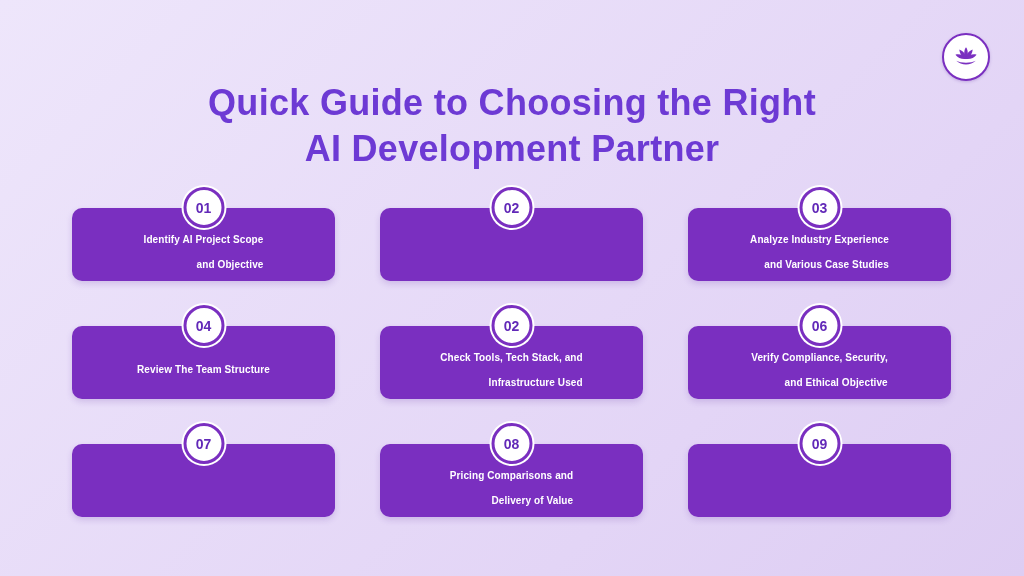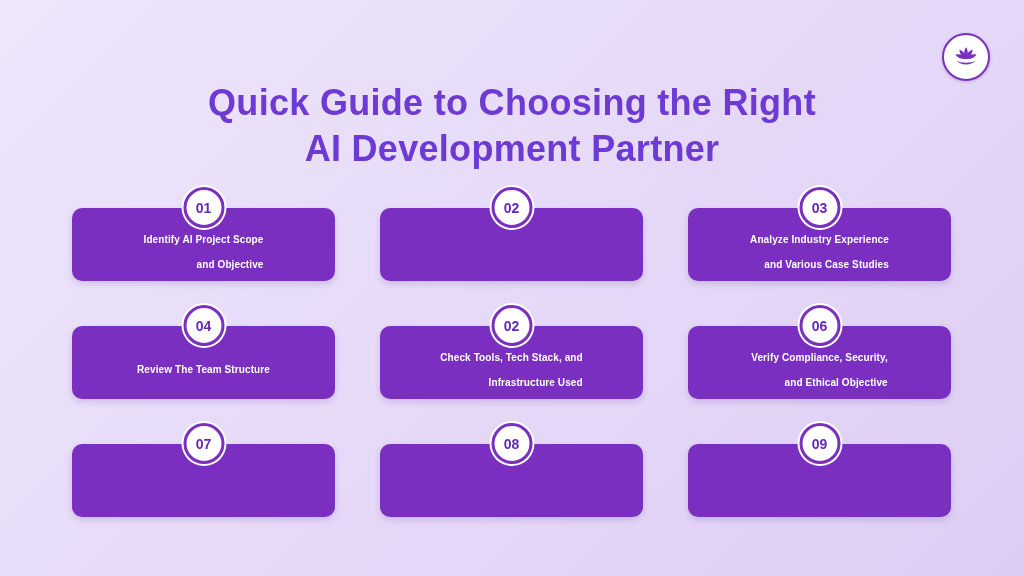--- a/index.html
+++ b/index.html
@@ -141,20 +141,22 @@
     <div class="card">
       <div class="badge">
         <span>07</span>
       </div>
     </div>
 
     <div class="card">
       <div class="badge">
         <span>08</span>
       </div>
+      <div class="card-label">Pricing Comparisons and
+Delivery of Value</div>
     </div>
 
     <div class="card">
       <div class="badge">
         <span>09</span>
       </div>
     </div>
 
   </div>
 </div>

